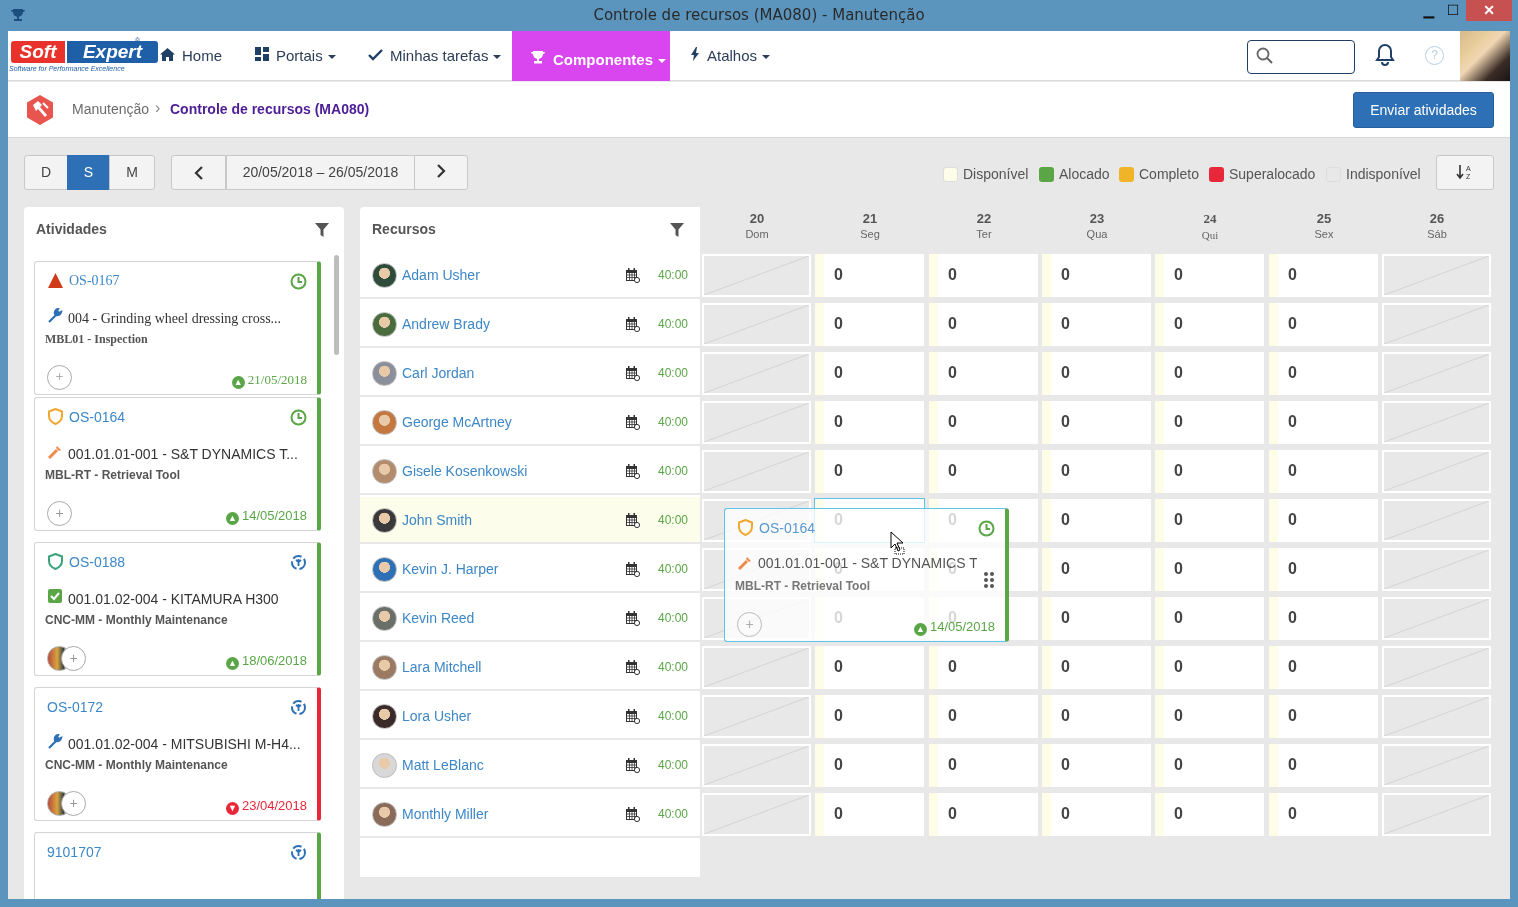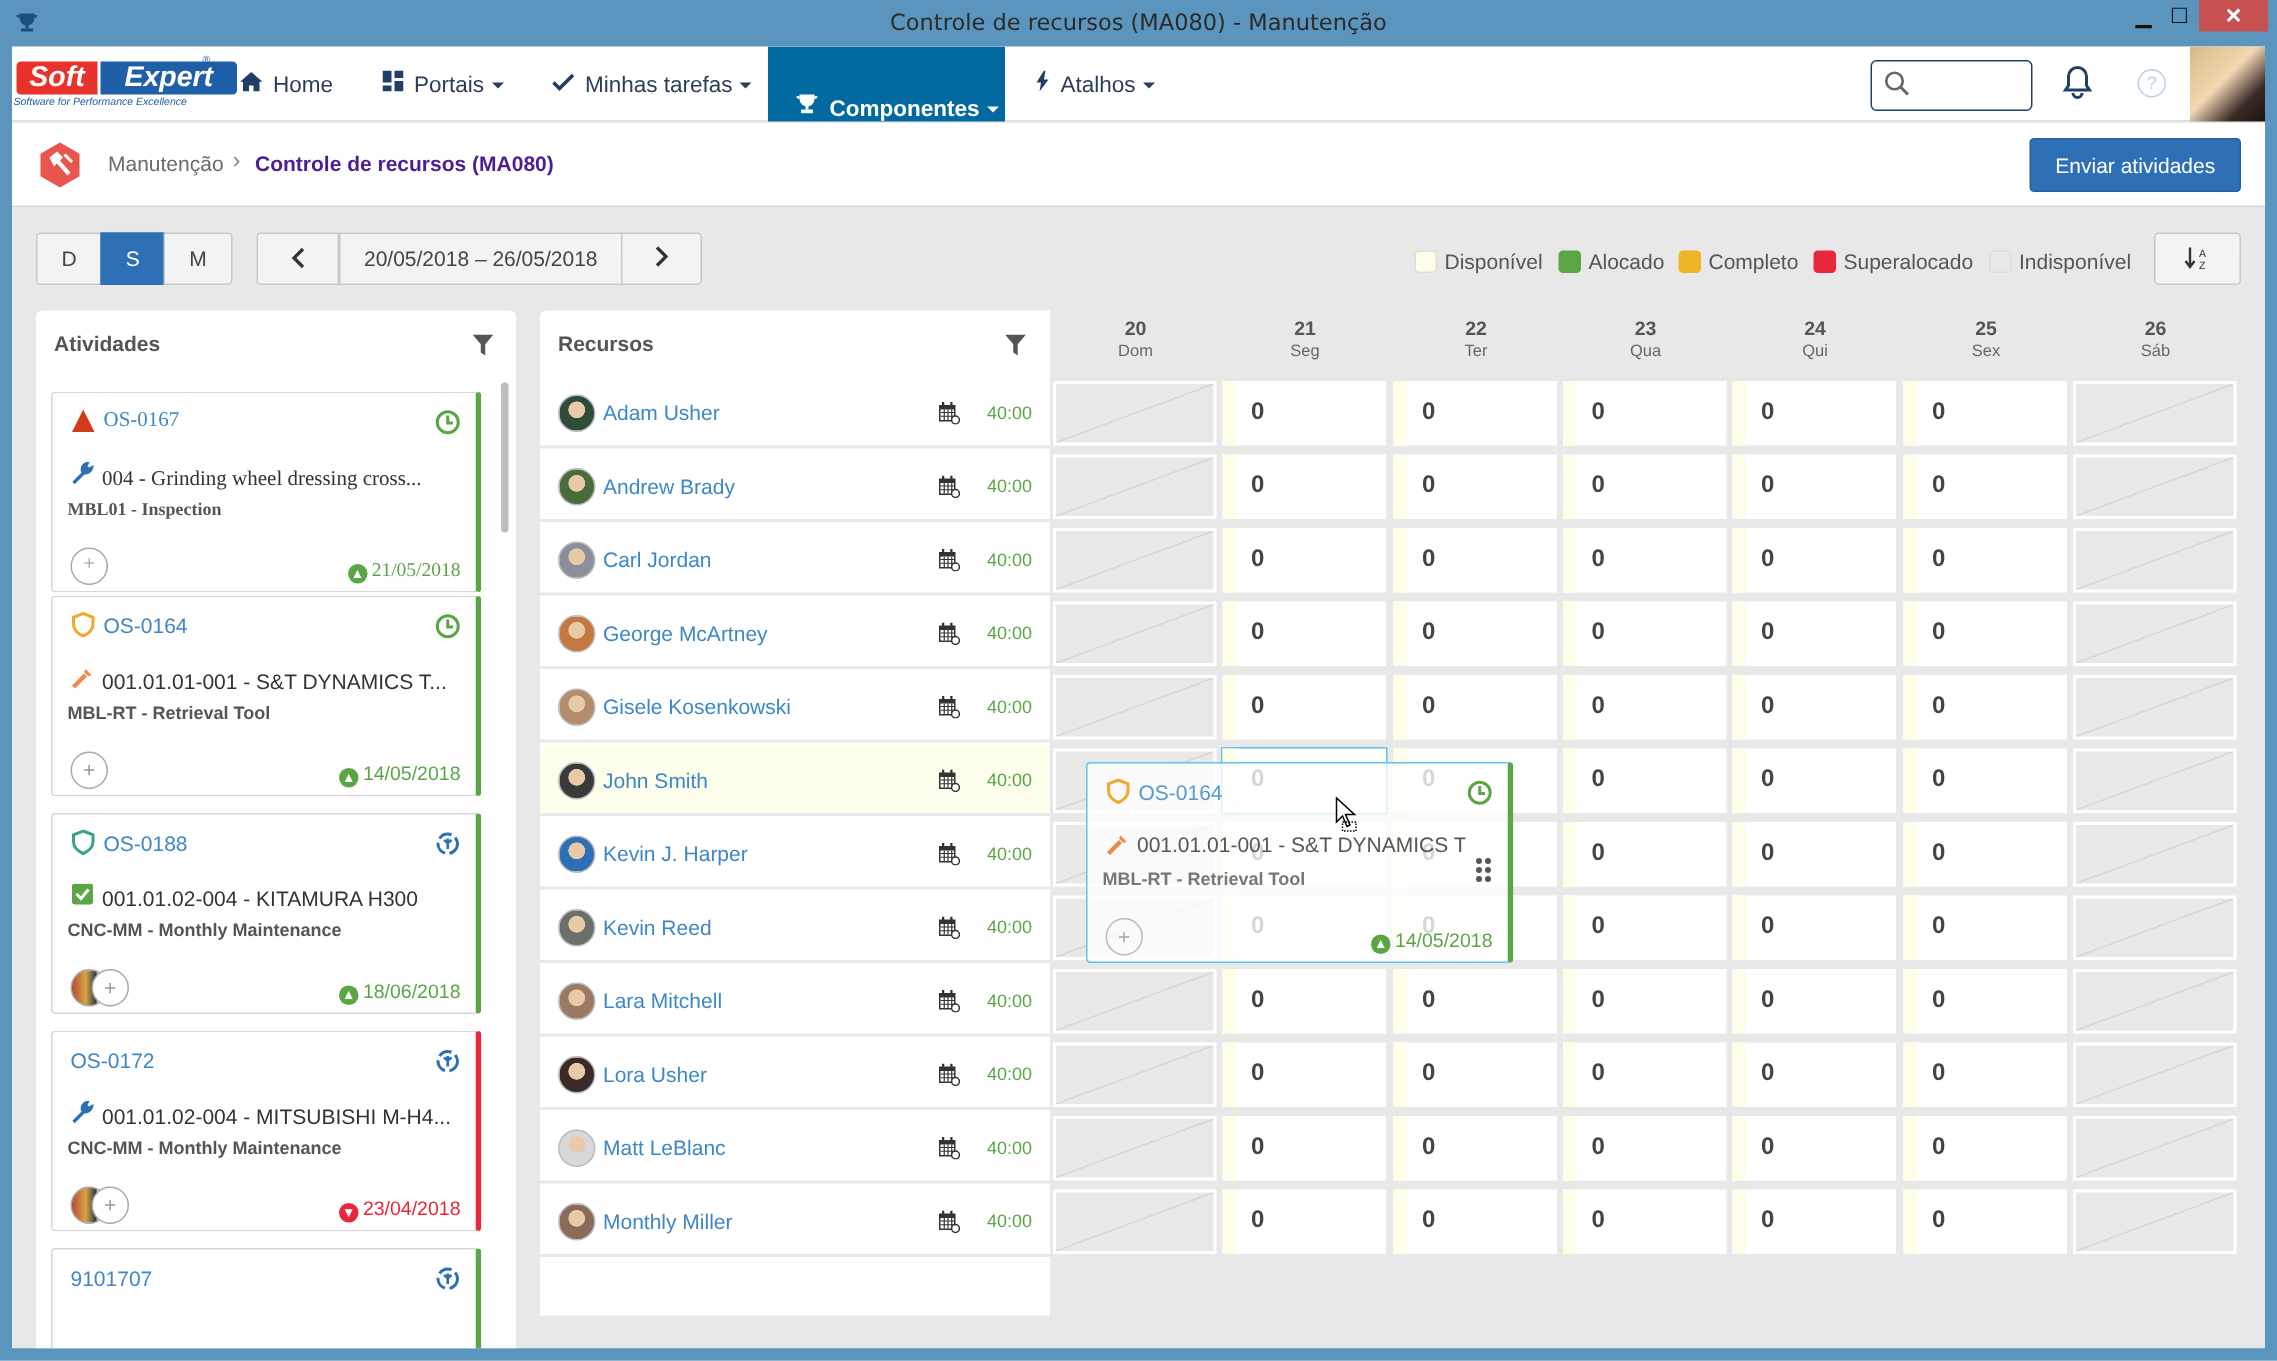--- a/index.html
+++ b/index.html
@@ -20,21 +20,21 @@
   
   .topnav { position: absolute; left: 0; top: 0; width: 1502px; height: 50px; background: #fff; border-bottom: 1px solid #dcdcdc; }
   .logo { position: absolute; left: 1px; top: 8px; width: 130px; height: 36px; }
   .logo .soft { position: absolute; left: 2px; top: 2px; width: 54px; height: 22px; background: #e8322b; color: #fff; font-weight: bold; font-style: italic; font-size: 19px; line-height: 22px; text-align: center; border-radius: 3px 0 0 3px; }
   .logo .expert { position: absolute; left: 58px; top: 2px; width: 91px; height: 22px; background: #1f5fa8; color: #fff; font-weight: bold; font-style: italic; font-size: 19px; line-height: 22px; text-align: center; border-radius: 0 3px 3px 0; }
   .logo .tag { position: absolute; left: 0; top: 26px; font-size: 7px; color: #1f5fa8; font-style: italic; white-space: nowrap; }
   .logo .reg { position: absolute; left: 126px; top: -2px; font-size: 7px; color: #1f5fa8; }
   .nav-item { position: absolute; top: 0; height: 50px; line-height: 50px; font-size: 15px; color: #2b3d57; white-space: nowrap; }
   .nav-item .ico { display: inline-block; margin-right: 7px; color: #1f3f66; font-size: 14px; }
   .nav-item .caret { display: inline-block; margin-left: 5px; width: 0; height: 0; border-left: 4px solid transparent; border-right: 4px solid transparent; border-top: 4px solid #2b3d57; vertical-align: middle; }
-  .nav-item.active { background: #0369a1; color: #fff; padding: 16px 18px; }
+  .nav-item.active { background: #d946ef; color: #fff; padding: 4px 18px; }
   .nav-item.active .ico { color: #fff; }
   .nav-item.active .caret { border-top-color: #fff; }
   .search-box { position: absolute; left: 1239px; top: 9px; width: 108px; height: 34px; border: 1px solid #1f3f66; border-radius: 4px; background: #fff; }
   .search-box .ico { position: absolute; left: 8px; top: 6px; font-size: 16px; color: #666; }
   .search-box input { position: absolute; left: 30px; top: 6px; width: 72px; height: 20px; border: none; outline: none; background: transparent; font-size: 13px; }
   .bell { position: absolute; left: 1366px; top: 12px; width: 22px; height: 24px; }
   .help { position: absolute; left: 1417px; top: 15px; width: 19px; height: 19px; border: 1.5px solid #b9d0e6; border-radius: 50%; color: #b9d0e6; font-size: 12px; text-align: center; line-height: 16px; }
   .avatar-top { position: absolute; left: 1452px; top: 0; width: 50px; height: 50px; background: linear-gradient(135deg, #d7b98a 0%, #e9cf9e 30%, #f1d7b3 45%, #3a2b25 75%, #1b1412 100%); }
 
   
@@ -512,21 +512,21 @@
         <div class="dw">Seg</div>
       </div>
       <div class="day-head" style="left: 920px;">
         <div class="dn">22</div>
         <div class="dw">Ter</div>
       </div>
       <div class="day-head" style="left: 1033px;">
         <div class="dn">23</div>
         <div class="dw">Qua</div>
       </div>
-      <div class="day-head" style="left: 1146px;">
+      <div class="day-head" style="left: 1146px; font-family: Liberation Serif, serif;">
         <div class="dn">24</div>
         <div class="dw">Qui</div>
       </div>
       <div class="day-head" style="left: 1260px;">
         <div class="dn">25</div>
         <div class="dw">Sex</div>
       </div>
       <div class="day-head" style="left: 1373px;">
         <div class="dn">26</div>
         <div class="dw">Sáb</div>

